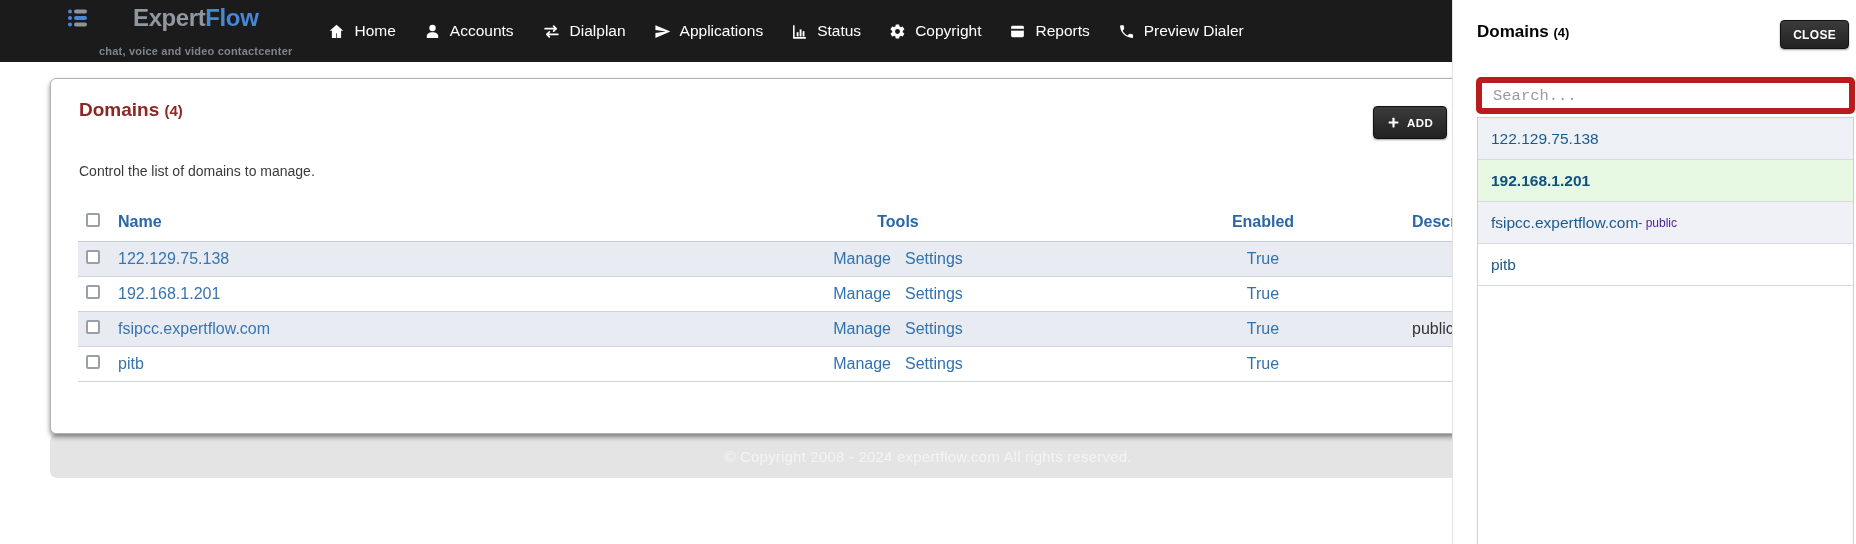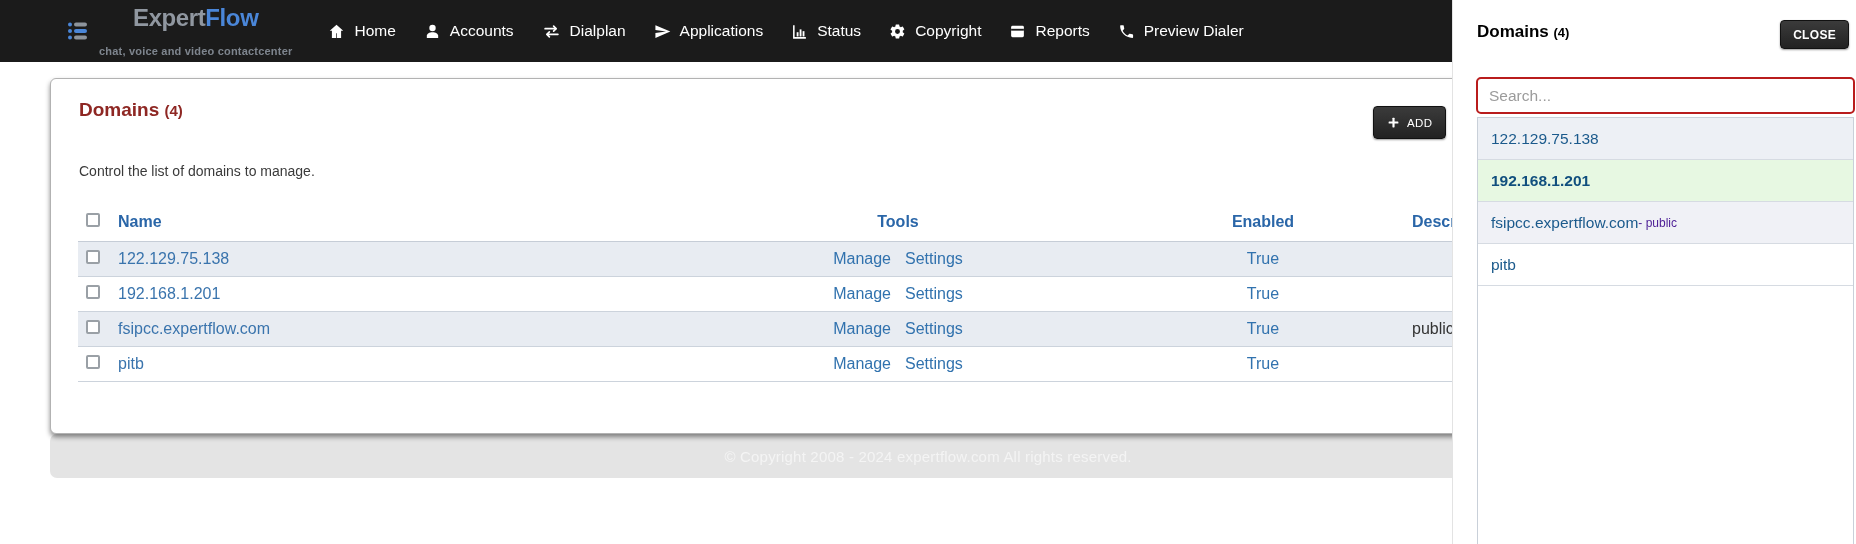--- a/index.html
+++ b/index.html
@@ -6,21 +6,21 @@
   body{
     width:1856px;height:544px;position:relative;overflow:hidden;
     background:#ffffff;font-family:"Liberation Sans", sans-serif;
     -webkit-font-smoothing:antialiased;
   }
   
   .navbar{
     position:absolute;left:0;top:0;width:100%;height:62px;
     background:#1b1b1b;display:flex;align-items:center;z-index:1;
   }
-  .logo{display:flex;align-items:center;gap:9px;margin-left:66px;cursor:pointer}
+  .logo{display:flex;align-items:flex-start;gap:9px;margin-left:66px;cursor:pointer}
   .logo-glyph{display:block}
   .logo-text{display:flex;flex-direction:column;align-items:center;line-height:1}
   .logo-name{font-size:24px;font-weight:bold;letter-spacing:-0.4px;white-space:nowrap}
   .logo-name .primary{color:#9097a0}
   .logo-name .secondary{color:#4a86d8}
   .logo-tagline{font-size:11px;font-weight:bold;color:#7e858e;margin-top:16px;white-space:nowrap;letter-spacing:.2px}
   .nav{display:flex;align-items:center;margin-left:22px;height:62px}
   .nav-item{display:flex;align-items:center;gap:9px;padding:0 14px;height:80px;color:#ffffff;font-size:15.5px;cursor:pointer;white-space:nowrap}
   .nav-item svg{display:block;flex:none}
   
@@ -29,21 +29,21 @@
     background:#fff;border:1px solid #b2b2b2;border-radius:6px;
     box-shadow:0 3px 5px rgba(0,0,0,.45);box-sizing:border-box;z-index:2;
   }
   .card-title{position:absolute;left:28px;top:20px;font-size:19px;font-weight:bold;color:#8e2723}
   .card-title .count{font-size:15px}
   .card-sub{position:absolute;left:28px;top:84px;font-size:14px;color:#3a3a3a}
   .add-btn{
     position:absolute;left:1322px;top:27px;height:33px;padding:0 13px;
     background:linear-gradient(#3b3b3b,#222222);color:#fff;border:1px solid #111;
     border-radius:4px;display:flex;align-items:center;gap:7px;cursor:pointer;
-    font-size:11.5px;font-weight:normal;letter-spacing:.4px;box-shadow:0 1px 2px rgba(0,0,0,.4);
+    font-size:11.5px;font-weight:bold;letter-spacing:.4px;box-shadow:0 1px 2px rgba(0,0,0,.4);
   }
   
   .table{position:absolute;left:27px;top:124px;width:1706px;font-size:16px}
   .trow{
     display:grid;grid-template-columns:40px 540px 480px 250px 1fr;
     align-items:center;height:34px;border-bottom:1px solid #ccd3dc;
   }
   .trow.thead{height:38px;color:#2a66a8;font-weight:bold;border-bottom:1px solid #c6cdd7}
   .trow.shade{background:#e8ecf2}
   .checkbox{
@@ -70,22 +70,22 @@
   .panel-title{position:absolute;left:24px;top:22px;font-size:17px;font-weight:bold;color:#000}
   .panel-title .count{font-size:13px}
   .close-btn{
     position:absolute;right:7px;top:20px;height:29px;padding:0 12px;
     background:linear-gradient(#3b3b3b,#222);color:#fff;border:1px solid #111;border-radius:4px;
     font-size:12px;font-weight:bold;letter-spacing:.3px;display:flex;align-items:center;cursor:pointer;
     box-shadow:0 1px 2px rgba(0,0,0,.4);
   }
   .search-input{
     position:absolute;left:23px;top:77px;width:379px;height:37px;box-sizing:border-box;
-    border:2px solid #b91c1c;border-radius:5px;padding:0 11px;font-size:15.5px;color:#333;
-    outline:none;font-family:Liberation Sans, sans-serif;
+    border:6px solid #b91c1c;border-radius:5px;padding:0 11px;font-size:15.5px;color:#333;
+    outline:none;font-family:Liberation Mono, monospace;
   }
   .search-input::placeholder{color:#9b9b9b}
   .panel-list{
     position:absolute;left:24px;top:117px;width:377px;bottom:-1px;
     border:1px solid #c9d0d9;border-bottom:none;box-sizing:border-box;background:#fff;
   }
   .panel-item{
     height:41px;display:flex;align-items:center;padding:0 13px;
     border-bottom:1px solid #d6dbe2;font-size:15.5px;color:#1b5a8c;cursor:pointer;white-space:nowrap;
   }

